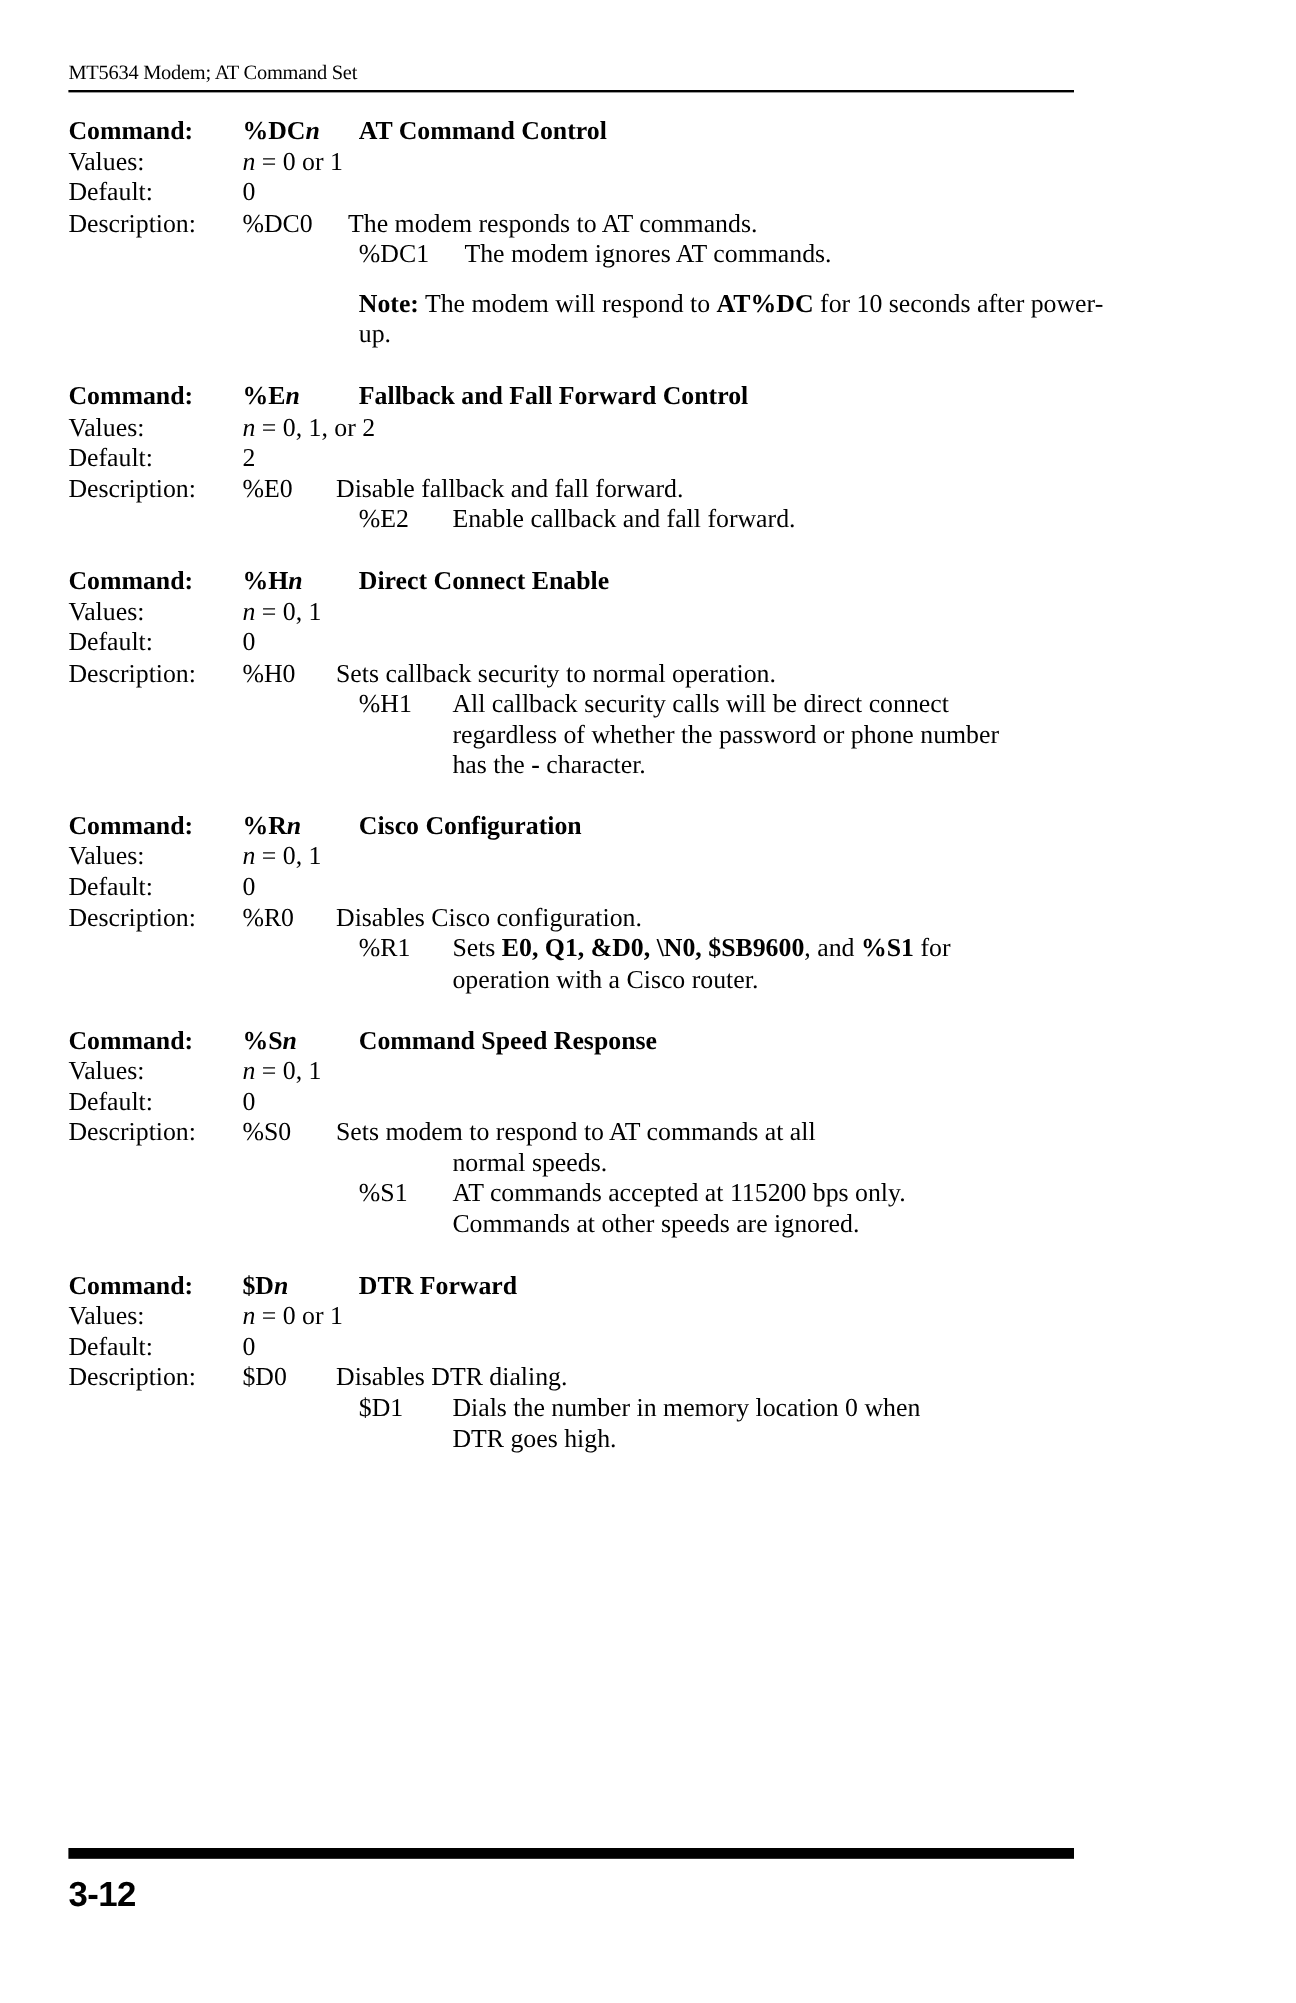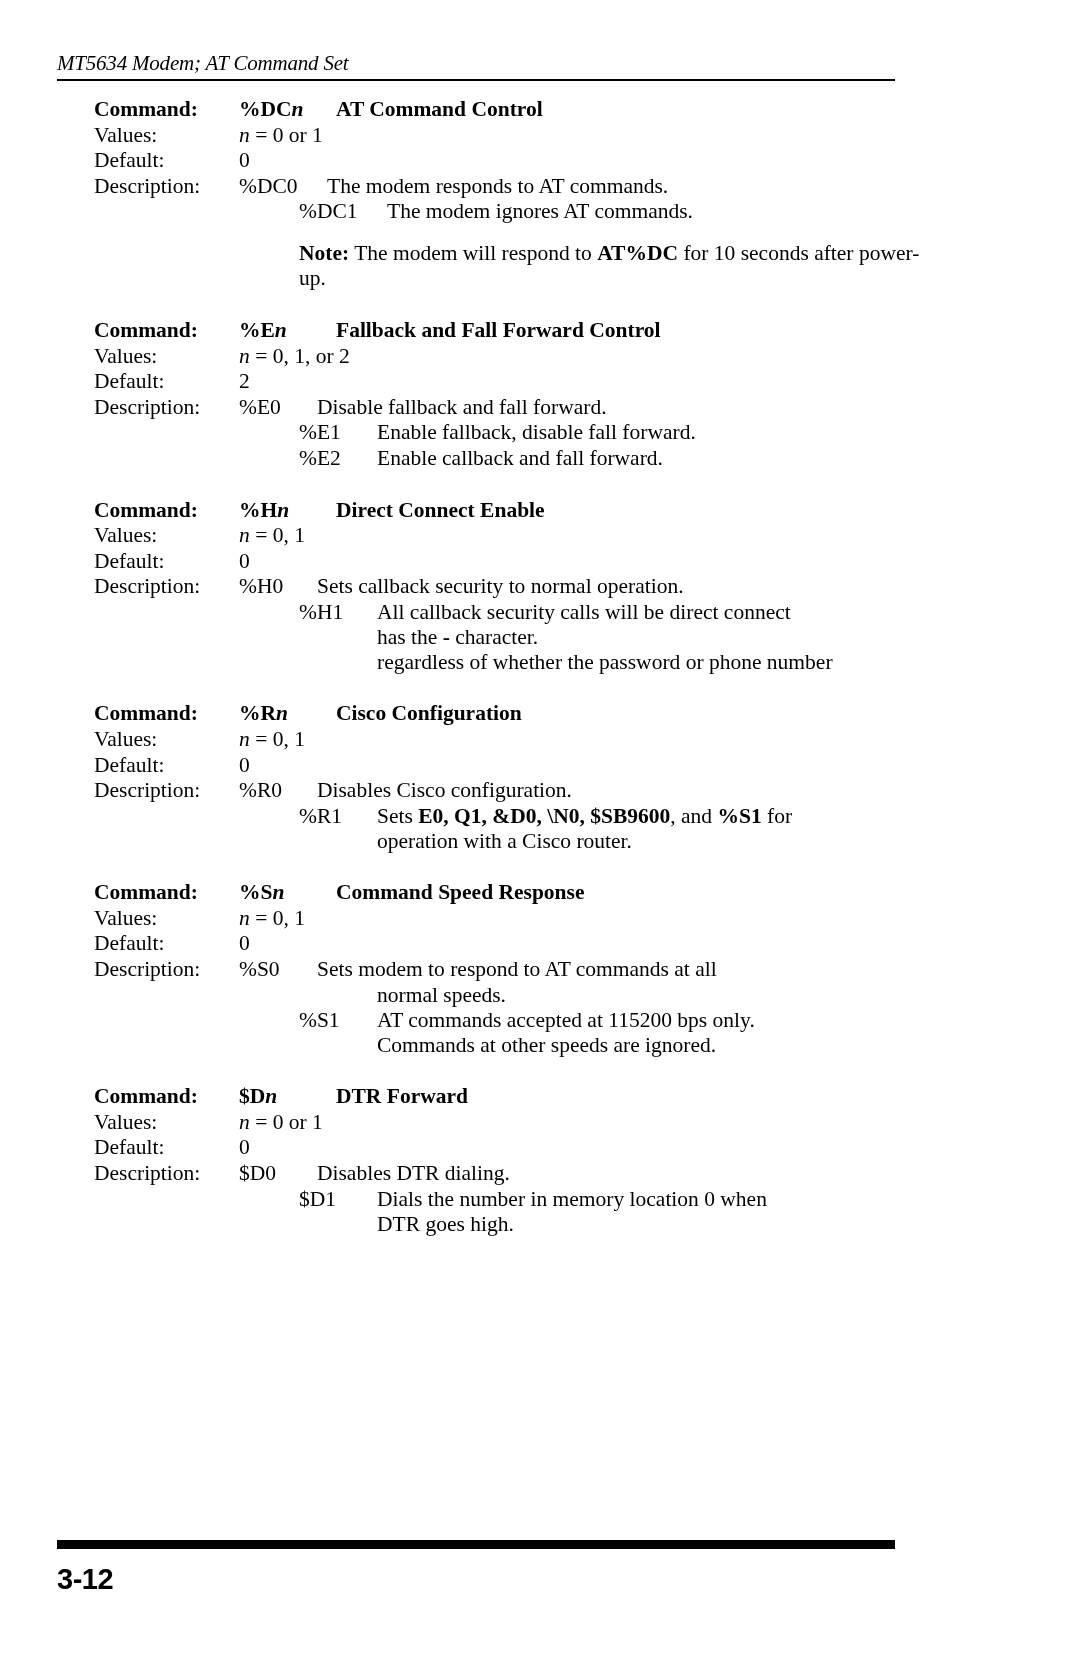--- a/index.html
+++ b/index.html
@@ -21,22 +21,21 @@
   }
 
   
   .running-head {
     position: absolute;
     left: 57px;
     top: 52px;
     width: 838px;
   }
   .running-head .rh-text {
-    font-style: italic;
-    font-size: 21px;
+    font-size: 17px;
     letter-spacing: -0.2px;
     line-height: 1.1;
     white-space: nowrap;
   }
   .running-head .rh-rule {
     margin-top: 4px;
     height: 2px;
     background: #000000;
   }
 
@@ -49,21 +48,20 @@
   }
 
   .cmd-block {
     margin-bottom: 26px;
   }
 
   .row {
     display: flex;
     align-items: baseline;
     line-height: 1.19;
-    margin-left: 37px;
   }
 
   .label {
     flex: 0 0 145px;
     font-size: 21.5px;
   }
   .label.bold {
     font-weight: bold;
   }
 
@@ -198,24 +196,20 @@
         <div class="value">2</div>
       </div>
       <div class="row">
         <div class="label">Description:</div>
         <div class="desc-row">
           <div class="desc-code w-narrow">%E0</div>
           <div class="desc-text">Disable fallback and fall forward.</div>
         </div>
       </div>
       <div class="desc-row indent-desc">
-        <div class="desc-code w-narrow">%E1</div>
-        <div class="desc-text">Enable fallback, disable fall forward.</div>
-      </div>
-      <div class="desc-row indent-desc">
         <div class="desc-code w-narrow">%E2</div>
         <div class="desc-text">Enable callback and fall forward.</div>
       </div>
     </div>
 
     <div class="cmd-block">
       <div class="row">
         <div class="label bold">Command:</div>
         <div class="syntax"><span>%H</span><i>n</i></div>
         <div class="title">Direct Connect Enable</div>
@@ -232,22 +226,22 @@
         <div class="label">Description:</div>
         <div class="desc-row">
           <div class="desc-code w-narrow">%H0</div>
           <div class="desc-text">Sets callback security to normal operation.</div>
         </div>
       </div>
       <div class="desc-row indent-desc">
         <div class="desc-code w-narrow">%H1</div>
         <div class="desc-text">All callback security calls will be direct connect</div>
       </div>
+      <div class="desc-text indent-cont">regardless of whether the password or phone number</div>
       <div class="desc-text indent-cont"><span>has the </span><b>-</b><span> character.</span></div>
-      <div class="desc-text indent-cont">regardless of whether the password or phone number</div>
     </div>
 
     <div class="cmd-block">
       <div class="row">
         <div class="label bold">Command:</div>
         <div class="syntax"><span>%R</span><i>n</i></div>
         <div class="title">Cisco Configuration</div>
       </div>
       <div class="row">
         <div class="label">Values:</div>

